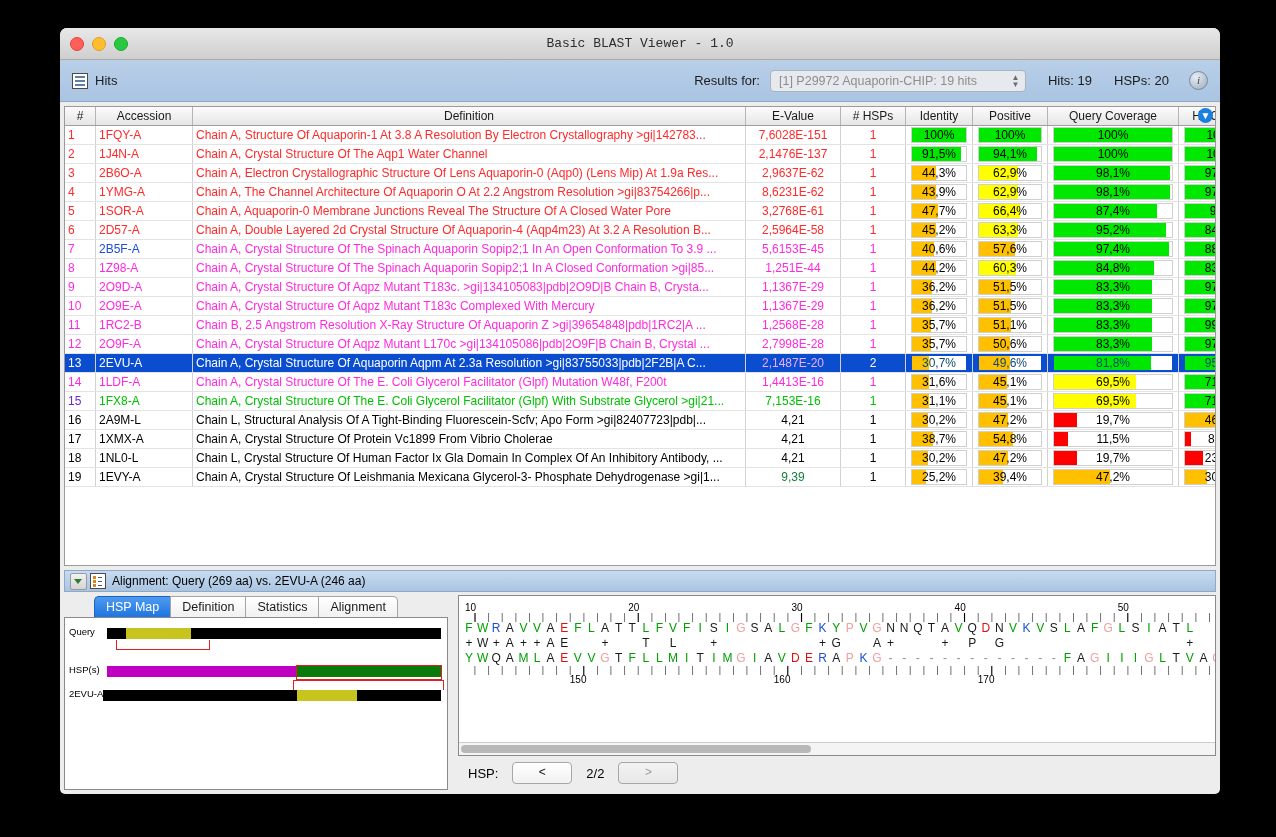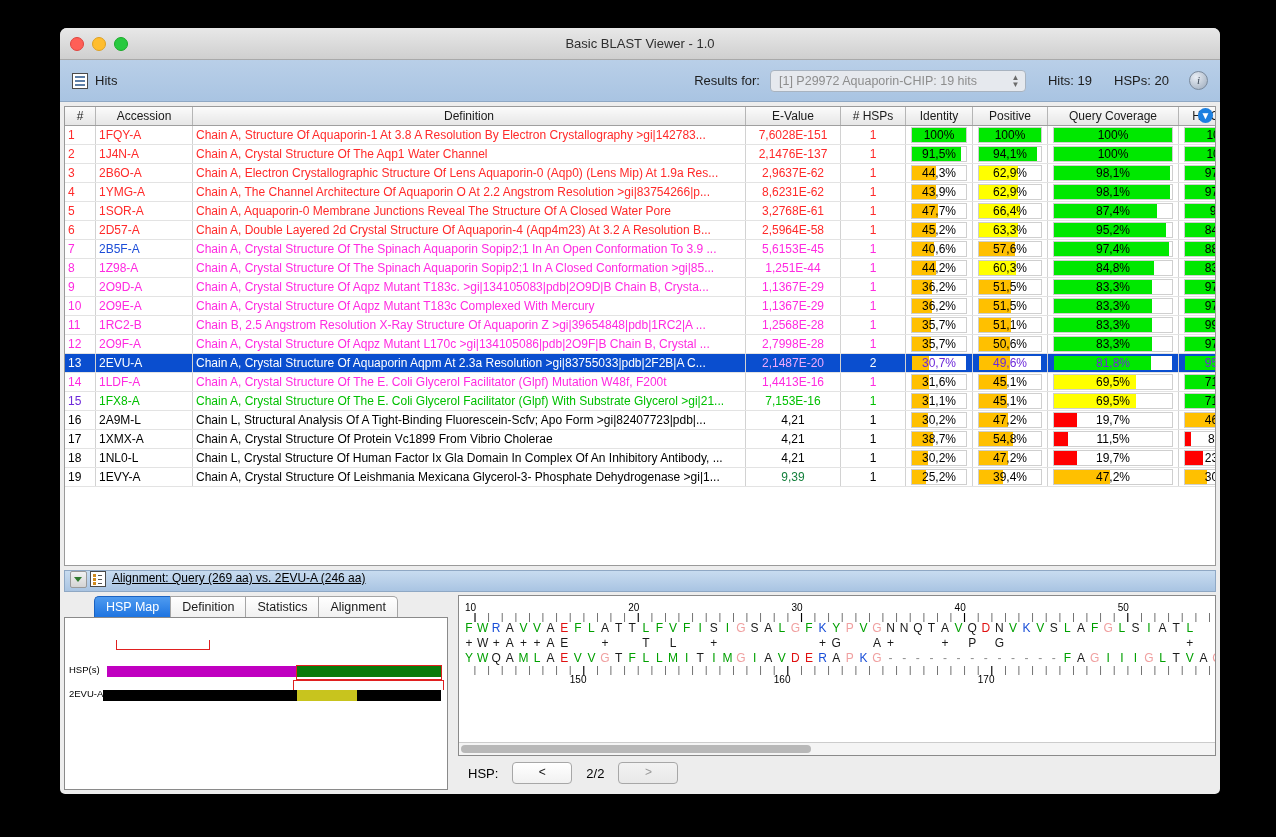--- a/index.html
+++ b/index.html
@@ -23,20 +23,21 @@
     flex-direction: column;
   }
 
   
   #titlebar {
     height: 31px;
     background: linear-gradient(#e8e8e8, #cfcfcf);
     border-bottom: 1px solid #a9a9a9;
     position: relative;
     flex: 0 0 auto;
+    font-family: Liberation Mono, monospace;
   }
   #titlebar .title {
     position: absolute;
     left: 0; right: 0; top: 0;
     line-height: 31px;
     text-align: center;
     font-size: 13px;
     color: #2e2e2e;
   }
   .traffic {
@@ -170,45 +171,44 @@
   .bar-fill {
     position: absolute; left: 0; top: 0; bottom: 0;
   }
   .bar-text {
     position: absolute; left: 0; right: 0; top: 0; bottom: 0;
     text-align: center; line-height: 14px;
     font-size: 12px; color: #000;
   }
 
   tr.sel td { background: #0a4ecf !important; color: #fff; border-right-color: #2a62d8; border-bottom-color: #2a62d8; }
-  tr.sel .bar-text { color: #6d28d9; }
+  tr.sel .bar-text { color: #0c4a6e; }
   tr.sel .bar-cell { border-color: #0a4ecf; }
 
   
   .hdr-arrow {
     position: absolute;
     right: 2px; top: 1px;
     width: 15px; height: 15px;
     border-radius: 50%;
     background: #1b7fe0;
     color: #fff; font-size: 10px;
     text-align: center; line-height: 15px;
   }
 
   
   #split-header {
-    display: flex; align-items: flex-start;
+    display: flex; align-items: center;
     height: 20px;
     margin: 4px 4px 0 4px;
     background: linear-gradient(#c8dcf0, #a9c4e2);
     border: 1px solid #8fa8c4;
     font-size: 12px;
     padding-left: 2px;
     flex: 0 0 auto;
-    text-decoration: underline;
   }
   .disclosure {
     width: 15px; height: 15px;
     margin: 0 3px;
     background: linear-gradient(#f2f2f2, #d4d4d4);
     border: 1px solid #9a9a9a;
     border-radius: 2px;
     position: relative;
   }
   .disclosure::after {
@@ -1002,20 +1002,25 @@
 
     <div id="left-pane">
       <div class="tabs" id="tabs">
           <div class="tab active">HSP Map</div>
           <div class="tab">Definition</div>
           <div class="tab">Statistics</div>
           <div class="tab">Alignment</div>
         </div>
       <div id="hspmap-box">
 
+        <div class="map-row" style="top:10px;">
+          <span class="map-label">Query</span>
+          <div class="track" style="left:38px; right:2px; background:#000;"></div>
+          <div class="track" style="left:57px; width:65px; background:#c8c41e;"></div>
+        </div>
         <div class="bracket" style="left:51px; width:92px; top:22px;"></div>
 
         <div class="map-row" style="top:48px;">
           <span class="map-label">HSP(s)</span>
           <div class="track" style="left:38px; width:190px; background:#c000c0;"></div>
           <div class="track" style="left:228px; right:2px; background:#0a7a0a;"></div>
           <div class="hsp-outline" style="left:227px; right:1px; top:-1px; height:13px;"></div>
         </div>
 
         <div class="bracket up" style="left:228px; right:3px; top:62px;"></div>

